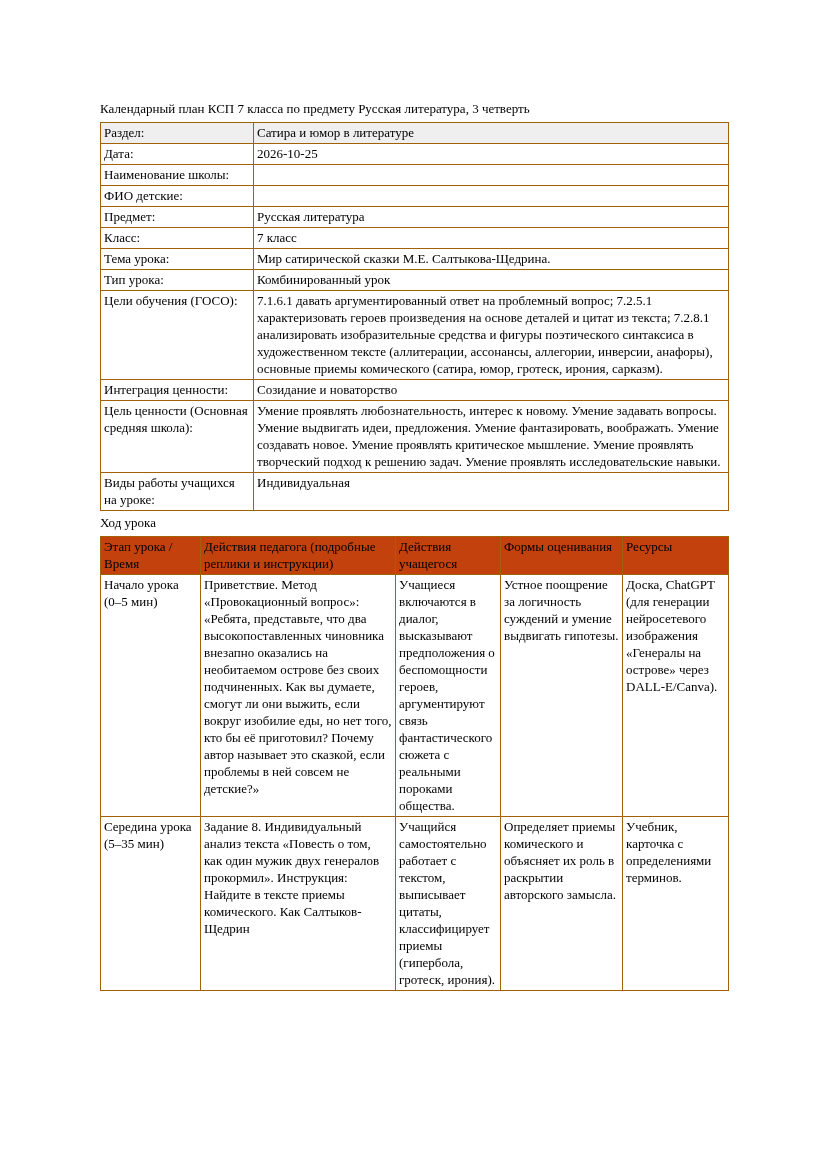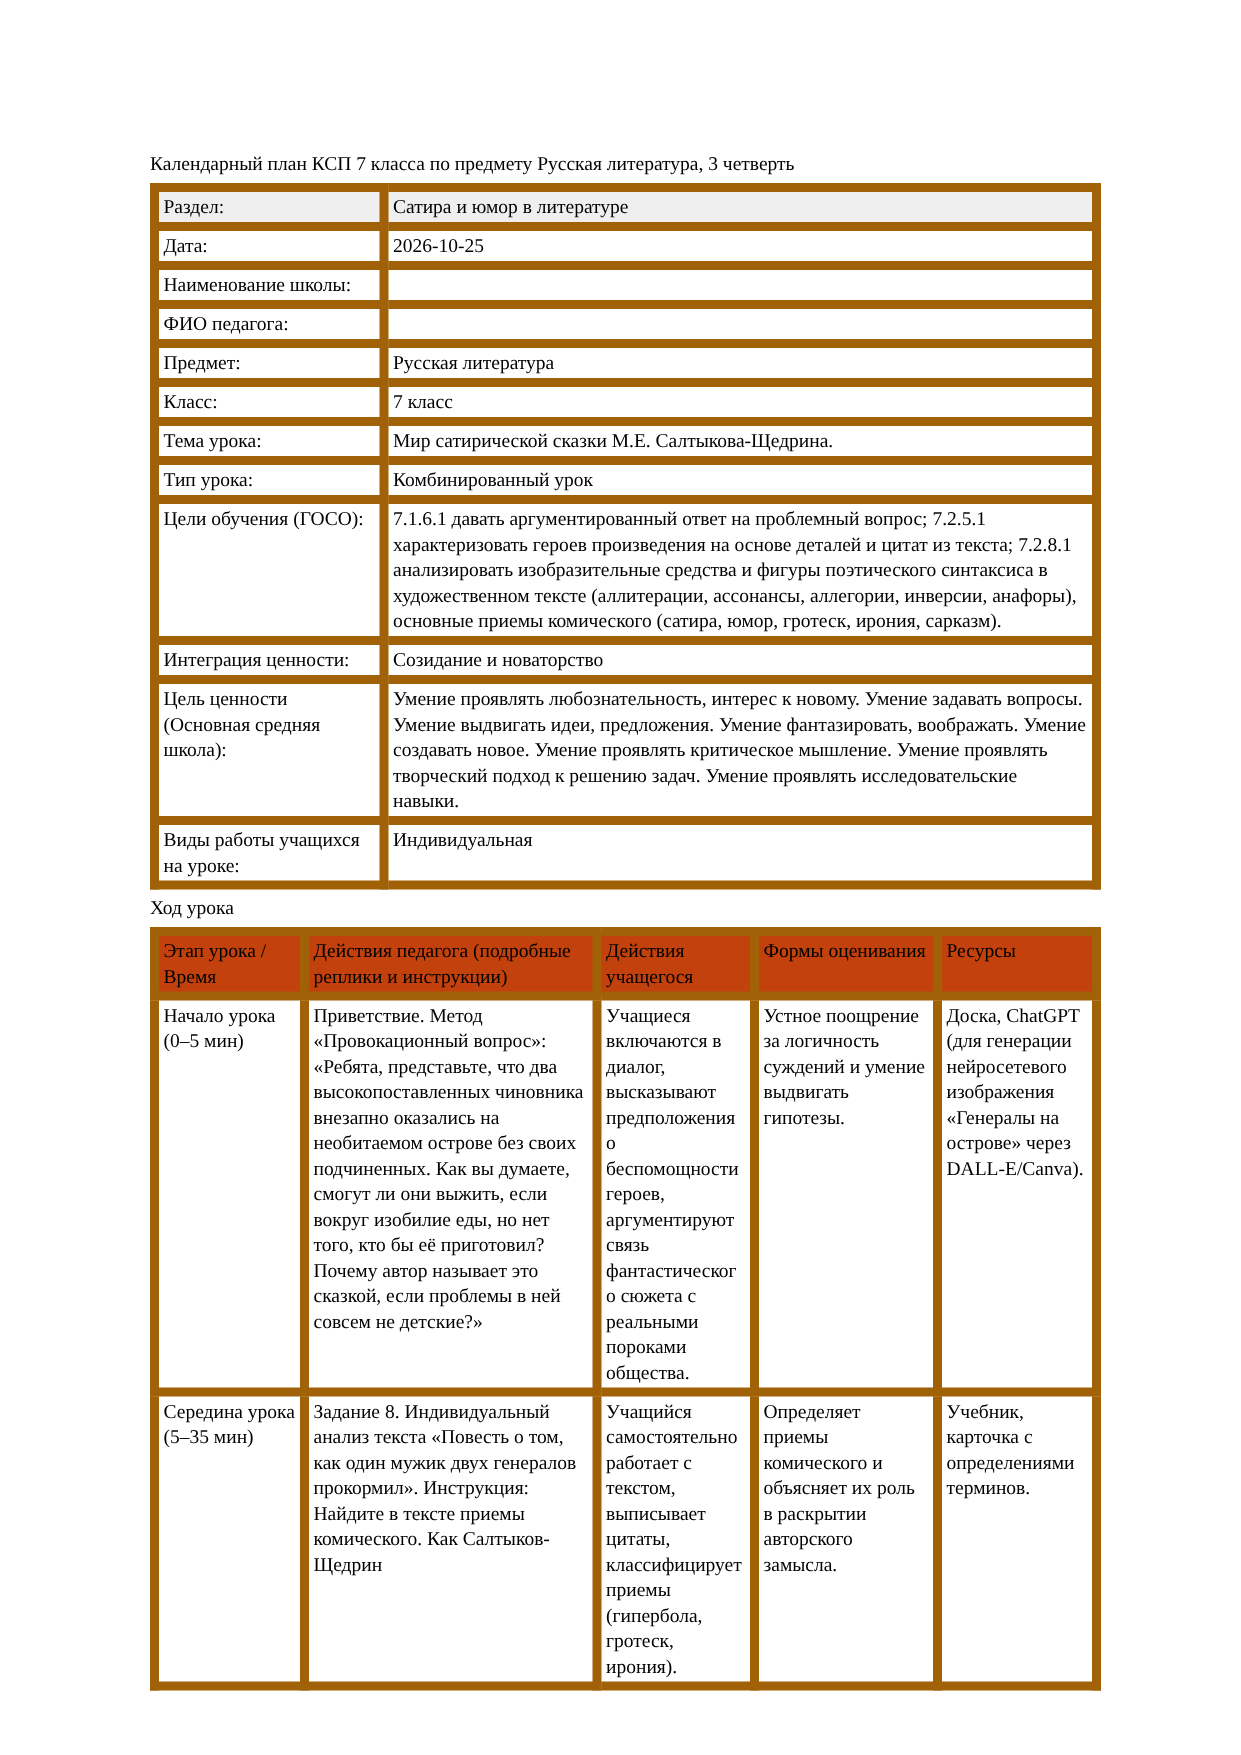--- a/index.html
+++ b/index.html
@@ -34,21 +34,21 @@
     line-height: 17px;
     margin: 3px 0 5px 0;
   }
   table {
     border-collapse: collapse;
     table-layout: fixed;
     width: 628px;
     font-size: 13px;
   }
   table td {
-    border: 6px solid #a16207;
+    border: 1px solid #a16207;
     vertical-align: top;
     padding: 1px 3px 2px 3px;
     line-height: 17px;
     word-wrap: break-word;
     overflow-wrap: break-word;
     hyphens: none;
   }
   
   .info-table { margin-bottom: 0; }
   .info-table col.k { width: 153px; }
@@ -90,21 +90,21 @@
       </tr>
       <tr>
         <td class="k">Дата:</td>
         <td class="v">2026-10-25</td>
       </tr>
       <tr>
         <td class="k">Наименование школы:</td>
         <td class="v"></td>
       </tr>
       <tr>
-        <td class="k">ФИО педагога:</td>
+        <td class="k">ФИО детские:</td>
         <td class="v"></td>
       </tr>
       <tr>
         <td class="k">Предмет:</td>
         <td class="v">Русская литература</td>
       </tr>
       <tr>
         <td class="k">Класс:</td>
         <td class="v">7 класс</td>
       </tr>

